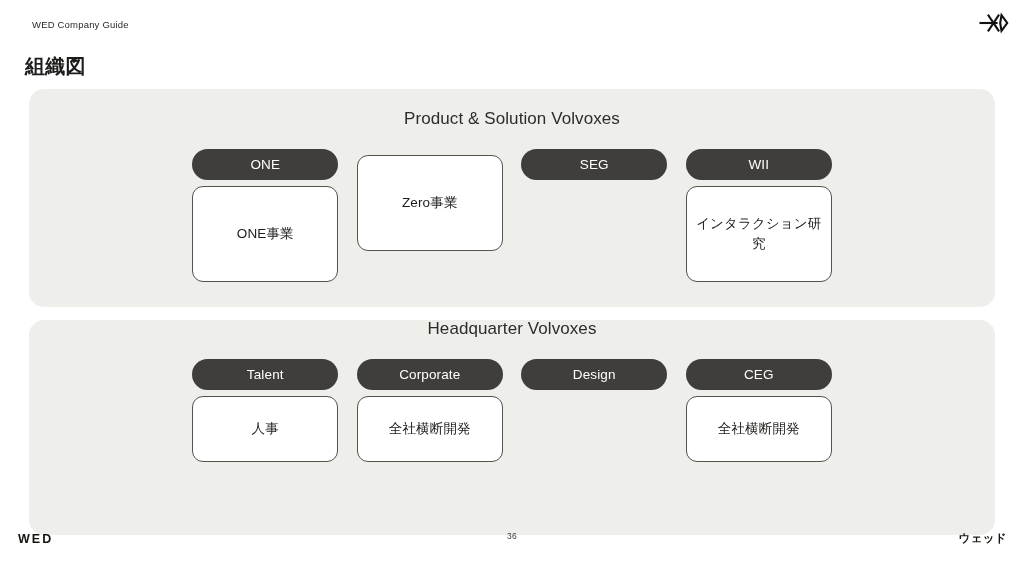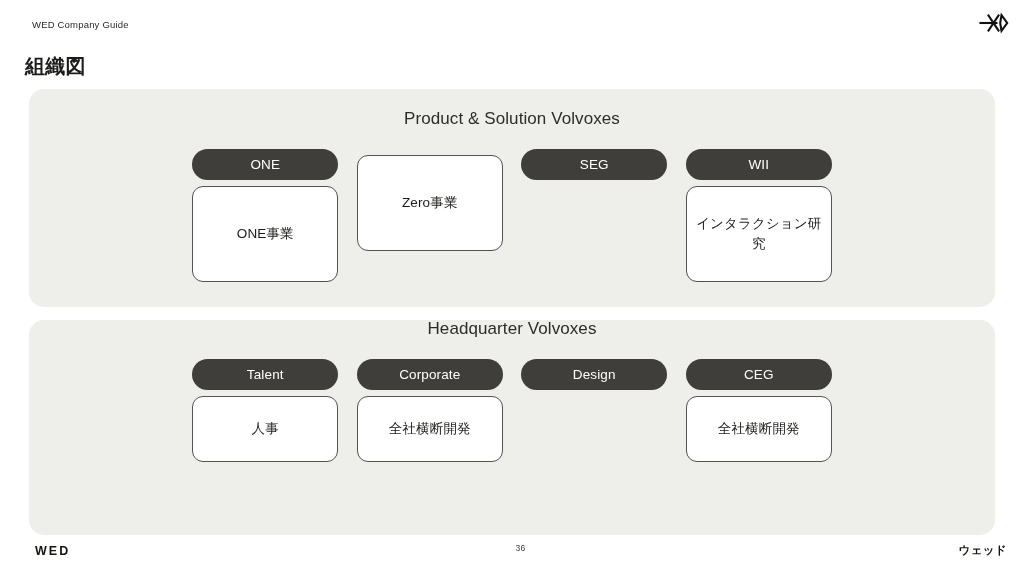--- a/index.html
+++ b/index.html
@@ -119,23 +119,22 @@
     letter-spacing: 0.01em;
     box-sizing: border-box;
     padding: 4px 7px;
   }
   .panel-bottom .card { height: 66px; }
 
   
   .footer {
     position: absolute;
     left: 0; right: 0;
-    bottom: 4px;
+    bottom: 16px;
     height: 24px;
-    margin-left: 17px;
   }
   .footer-left {
     position: absolute;
     left: 18px;
     bottom: 14px;
     font-size: 12.5px;
     font-weight: 700;
     letter-spacing: 0.16em;
     color: #15150f;
   }

